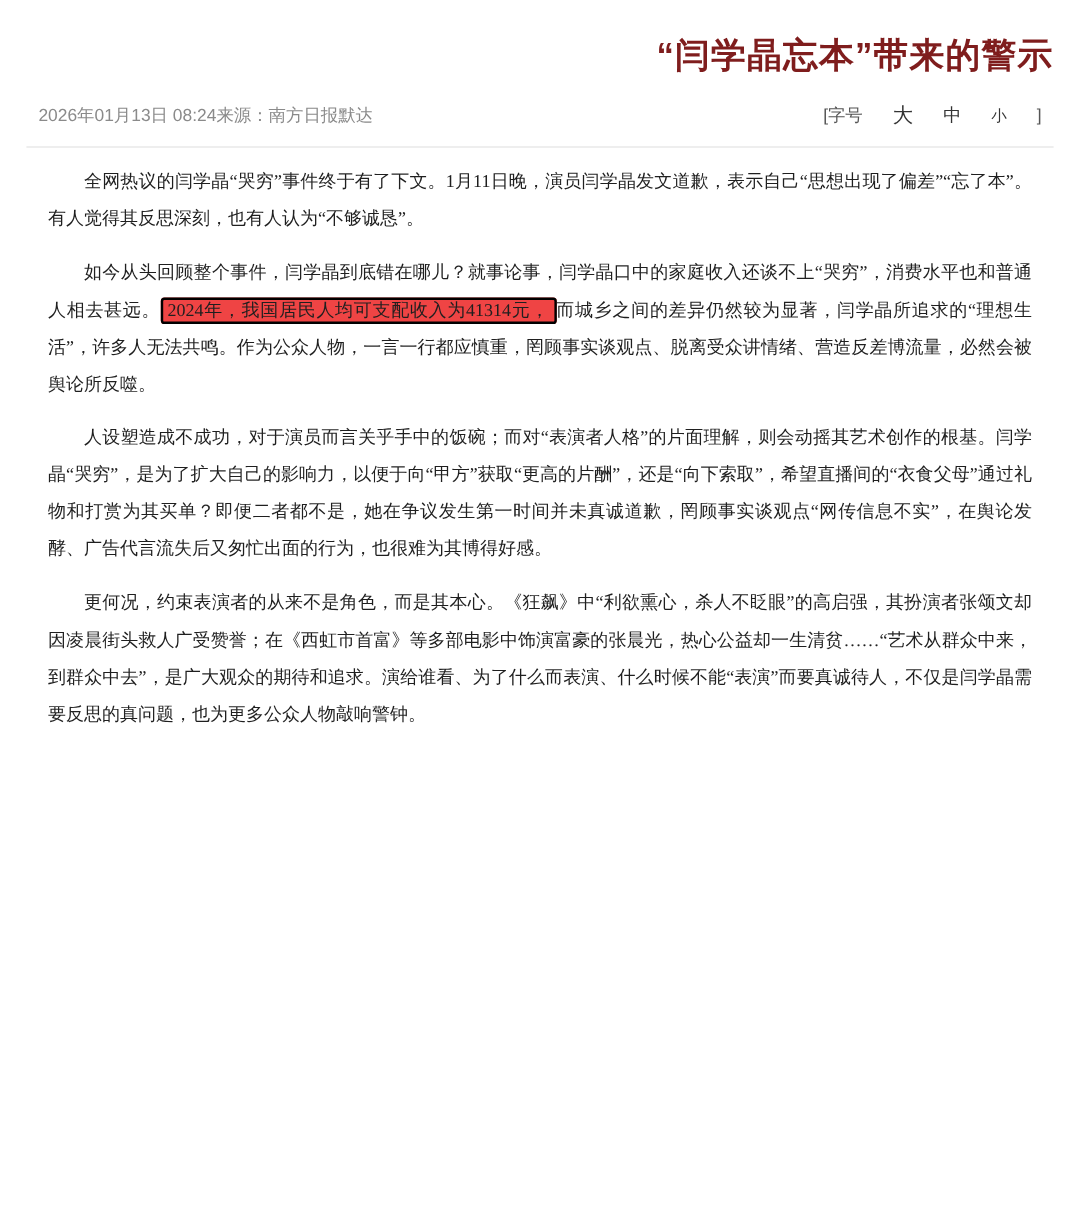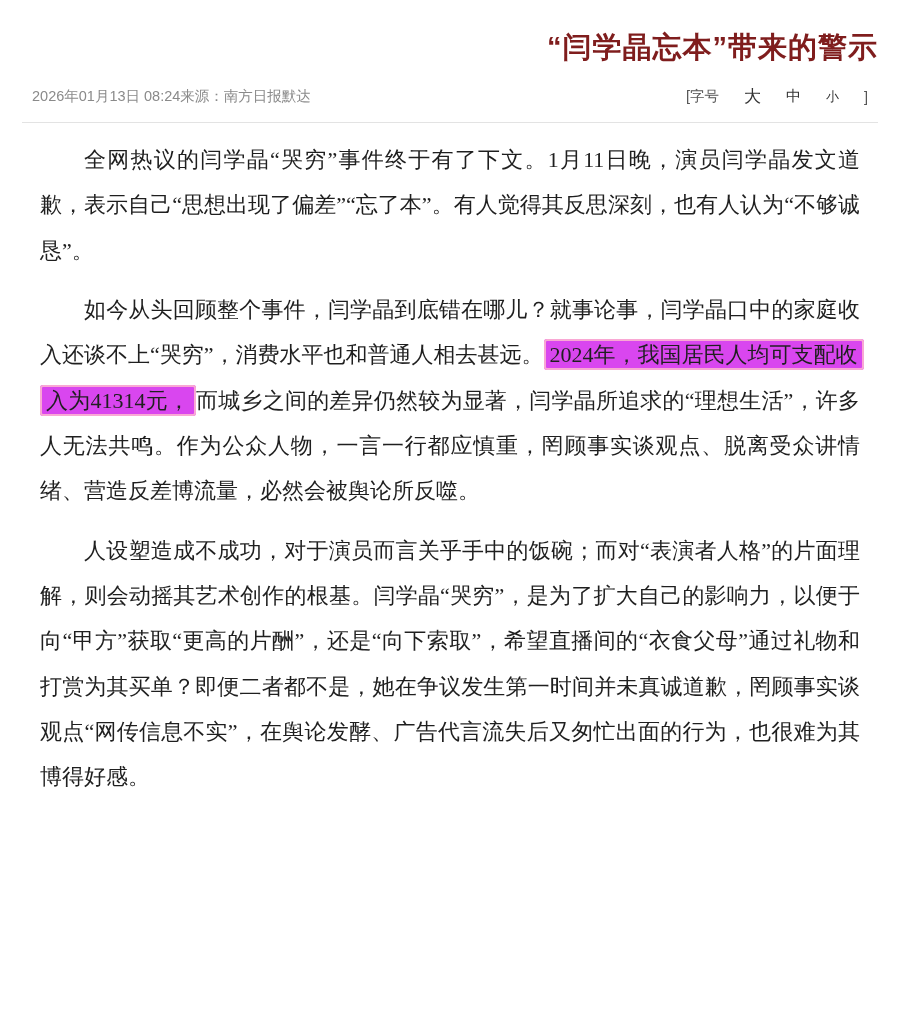--- a/index.html
+++ b/index.html
@@ -64,34 +64,34 @@
     cursor: pointer;
   }
   .meta-right .size-opt.size-big { font-size: 17px; }
   .meta-right .size-opt.size-mid { font-size: 15px; }
   .meta-right .size-opt.size-small { font-size: 13px; }
 
   .content {
     padding: 2px 18px 20px 18px;
   }
   .para {
-    font-size: 22px;
+    font-size: 15px;
     line-height: 2.06;
     color: #1f1f1f;
     text-align: justify;
     text-justify: inter-ideograph;
     margin: 0 0 14px 0;
     text-indent: 2em;
     font-family: "Liberation Serif", "DejaVu Serif", serif;
   }
   .highlight {
-    border: 2px solid #f9a8d4;
+    border: 2px solid #000000;
     border-radius: 3px;
     padding: 1px 4px;
-    background: #d946ef;
+    background: #ef4444;
     display: inline;
     box-decoration-break: clone;
     font-family: Liberation Serif, serif;
     -webkit-box-decoration-break: clone;
   }
 </style>
 </head>
 <body>
 
 <div class="page">
@@ -123,15 +123,18 @@
 
     <p class="para">
       <span>如今从头回顾整个事件，闫学晶到底错在哪儿？就事论事，闫学晶口中的家庭收入还谈不上“哭穷”，消费水平也和普通人相去甚远。</span><span class="highlight">2024年，我国居民人均可支配收入为41314元，</span><span>而城乡之间的差异仍然较为显著，闫学晶所追求的“理想生活”，许多人无法共鸣。作为公众人物，一言一行都应慎重，罔顾事实谈观点、脱离受众讲情绪、营造反差博流量，必然会被舆论所反噬。</span>
     </p>
 
 
     <p class="para">
       <span>人设塑造成不成功，对于演员而言关乎手中的饭碗；而对“表演者人格”的片面理解，则会动摇其艺术创作的根基。闫学晶“哭穷”，是为了扩大自己的影响力，以便于向“甲方”获取“更高的片酬”，还是“向下索取”，希望直播间的“衣食父母”通过礼物和打赏为其买单？即便二者都不是，她在争议发生第一时间并未真诚道歉，罔顾事实谈观点“网传信息不实”，在舆论发酵、广告代言流失后又匆忙出面的行为，也很难为其博得好感。</span>
     </p>
 
+    <p class="para">
+      <span>更何况，约束表演者的从来不是角色，而是其本心。《狂飙》中“利欲熏心，杀人不眨眼”的高启强，其扮演者张颂文却因凌晨街头救人广受赞誉；在《西虹市首富》等多部电影中饰演富豪的张晨光，热心公益却一生清贫……“艺术从群众中来，到群众中去”，是广大观众的期待和追求。演给谁看、为了什么而表演、什么时候不能“表演”而要真诚待人，不仅是闫学晶需要反思的真问题，也为更多公众人物敲响警钟。</span>
+    </p>
 
   </div>
 </div>
 
 </body></html>

